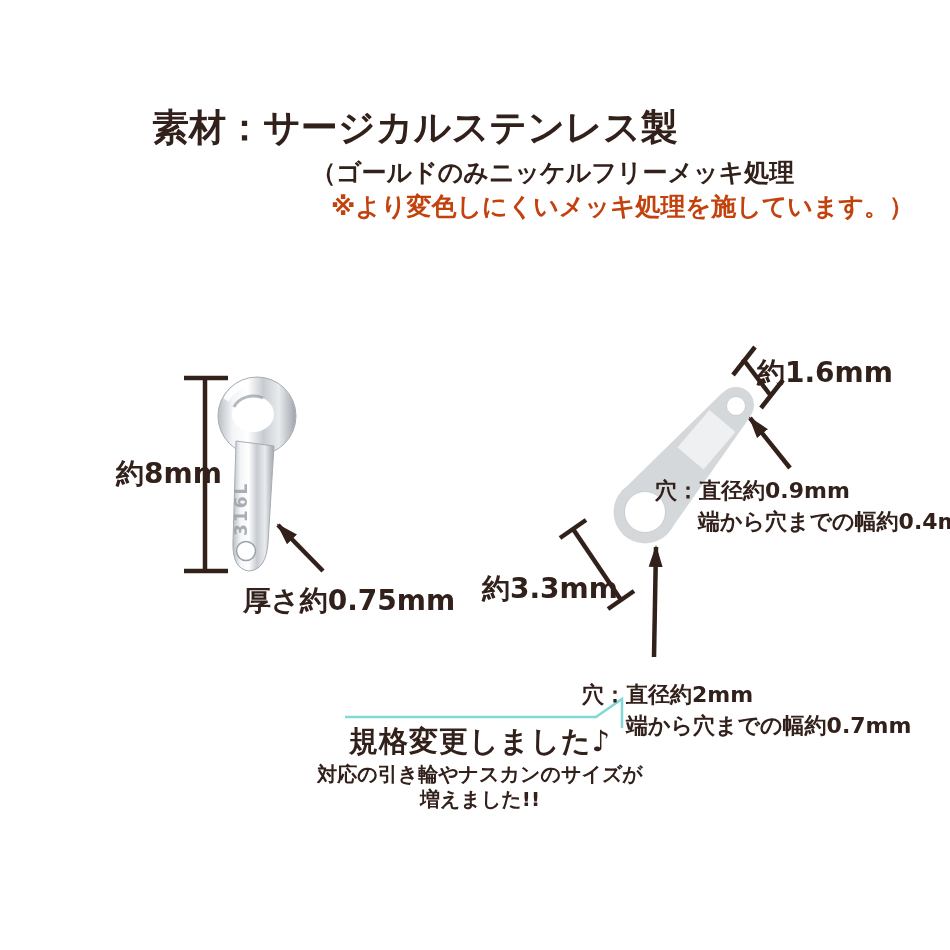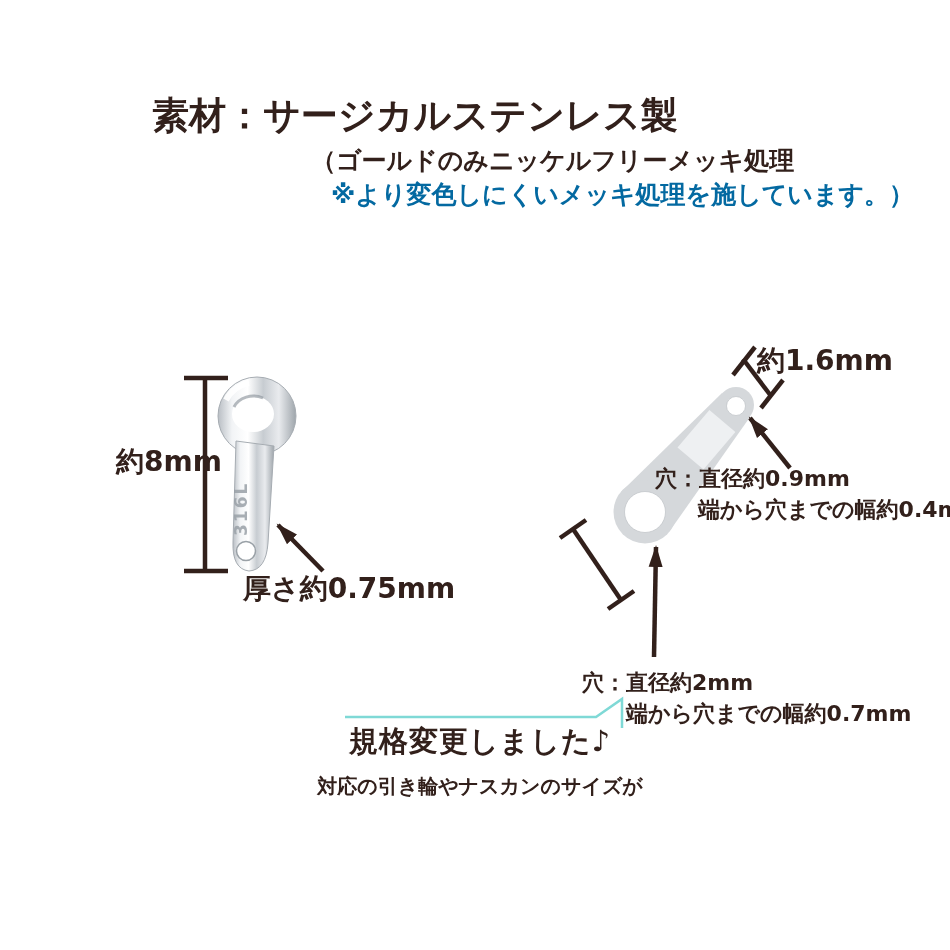--- a/index.html
+++ b/index.html
@@ -1,36 +1,36 @@
 <!DOCTYPE html>
 <html><head>
 <meta charset="utf-8">
 <style>
   html,body{margin:0;padding:0;background:#ffffff;}
   #canvas{
     position:relative;width:950px;height:950px;background:#ffffff;overflow:hidden;
     font-family:"DejaVu Sans","Liberation Sans",sans-serif;color:#32201b;
   }
   #gfx{position:absolute;left:0;top:0;width:950px;height:950px;}
-  .txt{position:absolute;white-space:nowrap;line-height:1.15;}
+  .txt{position:absolute;white-space:nowrap;line-height:1.15;margin-top:12px;}
   .title{left:152px;top:95px;font-size:37px;font-weight:800;letter-spacing:0px;}
   .subtitle{left:311px;top:147px;font-size:25px;font-weight:700;}
-  .rednote{left:331px;top:181px;font-size:25px;font-weight:700;color:#0369a1;}
+  .rednote{left:331px;top:181px;font-size:25px;font-weight:700;color:#c2410c;}
   .subheading{left:288px;top:289px;font-size:30px;font-weight:600;letter-spacing:1px;}
   .lbl-8mm{left:116px;top:446px;font-size:28px;font-weight:700;text-align:right;}
   .lbl-thick{left:243px;top:573px;font-size:28px;font-weight:700;}
   .lbl-16{left:757px;top:345px;font-size:28px;font-weight:700;}
   .ann-09{left:655px;top:466px;font-size:22px;font-weight:700;}
   .ann-04{left:698px;top:497px;font-size:22px;font-weight:600;}
   .lbl-33{left:482px;top:561px;font-size:28px;font-weight:700;}
   .ann-2{left:582px;top:670px;font-size:22px;font-weight:600;}
   .ann-07{left:626px;top:701px;font-size:22px;font-weight:600;}
   .footer-wrap{position:absolute;left:230px;top:722px;width:500px;text-align:center;}
   .footer-head{font-size:29px;font-weight:800;letter-spacing:1px;}
-  .footer-line{font-size:20px;font-weight:700;margin-top:12px;line-height:1.25;}
+  .footer-line{font-size:20px;font-weight:700;margin-top:0;line-height:1.25;}
 </style>
 </head>
 <body>
 
 <div id="canvas">
 
   <svg id="gfx" viewBox="0 0 950 950">
     <defs>
       <linearGradient id="metalV" x1="0" y1="0" x2="1" y2="0">
         <stop offset="0" stop-color="#b9bec4"></stop>
@@ -95,21 +95,23 @@
   <div class="txt subtitle">（ゴールドのみニッケルフリーメッキ処理</div>
   <div class="txt rednote">※より変色しにくいメッキ処理を施しています。）</div>
 
 
   <div class="txt lbl-8mm">約8mm</div>
   <div class="txt lbl-thick">厚さ約0.75mm</div>
 
   <div class="txt lbl-16">約1.6mm</div>
   <div class="txt ann-09">穴：直径約0.9mm</div>
   <div class="txt ann-04">端から穴までの幅約0.4mm</div>
+  <div class="txt lbl-33">約3.3mm</div>
   <div class="txt ann-2">穴：直径約2mm</div>
   <div class="txt ann-07">端から穴までの幅約0.7mm</div>
 
   <div class="footer-wrap">
     <div class="footer-head">規格変更しました♪</div>
     <div class="footer-line">対応の引き輪やナスカンのサイズが</div>
+    <div class="footer-line">増えました!!</div>
   </div>
 
 </div>
 
 </body></html>

